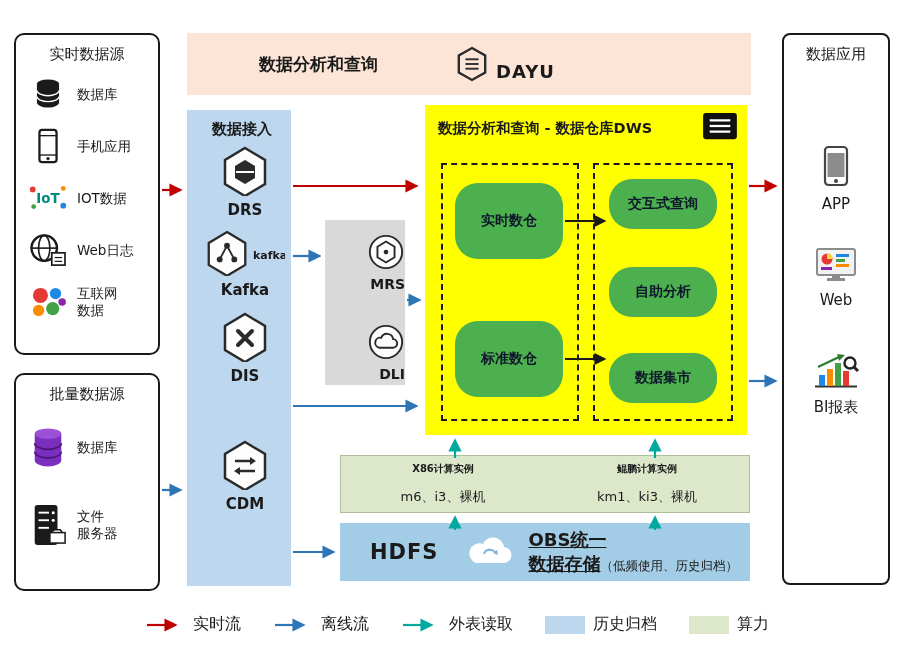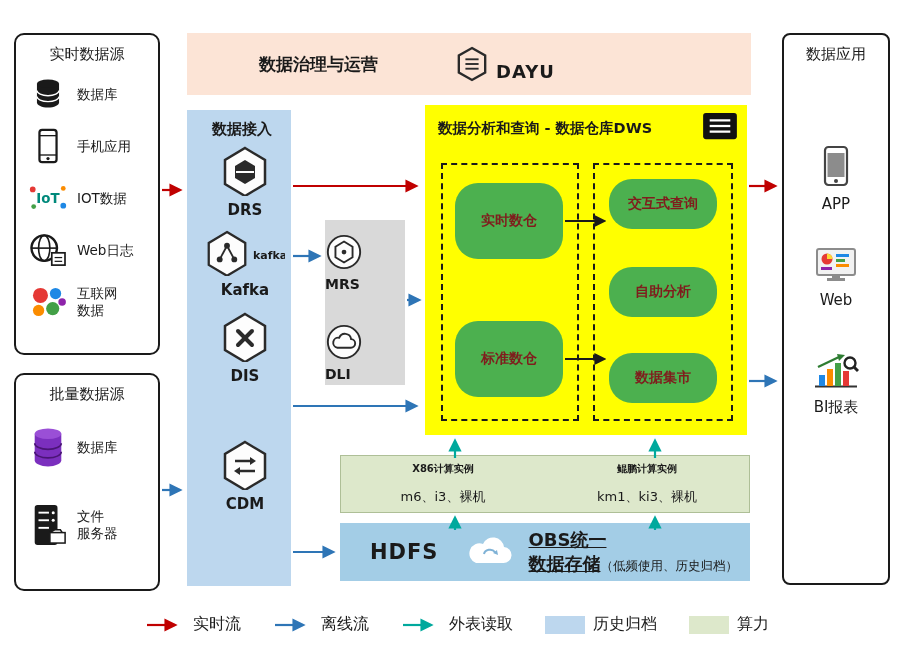--- a/index.html
+++ b/index.html
@@ -28,33 +28,33 @@
   
   .col-ingest { position:absolute; left:187px; top:110px; width:104px; height:476px; background:#bdd7ee;padding-left:6px; }
   .col-title { text-align:center; font-weight:bold; font-size:15px; padding-top:10px; }
   .ingest-item { position:absolute; width:100%; text-align:center; }
   .ingest-item .icon-row { display:flex; justify-content:center; align-items:center; gap:3px; }
   .ingest-label { font-weight:bold; font-size:15px; margin-top:1px; }
   #item-drs { top:36px; } #item-kafka { top:120px; } #item-dis { top:202px; } #item-cdm { top:330px; }
 
   
   .graybox { position:absolute; left:325px; top:220px; width:80px; height:165px; background:#d9d9d9; }
-  .gray-item { position:absolute; width:100%; text-align:left; }
+  .gray-item { position:absolute; width:100%; text-align:right; }
   #item-mrs { top:13px; } #item-dli { top:103px; }
   .gray-label { font-weight:bold; font-size:14px; margin-top:1px; }
 
   
   .dws { position:absolute; left:425px; top:105px; width:322px; height:330px; background:#ffff00; }
   .dws-title { position:absolute; left:13px; top:14px; font-weight:bold; font-size:14.5px; white-space:nowrap; }
   .dws-doc { position:absolute; right:8px; top:6px; }
   .dashed { position:absolute; border:2px dashed #1a1a1a; }
   #dashed-left  { left:16px; top:58px; width:138px; height:258px; }
   #dashed-right { left:168px; top:58px; width:140px; height:258px; }
   .greenbox { position:absolute; background:#4cb04f; display:flex; align-items:center; justify-content:center;
-              font-weight:bold; font-size:14px; color:#7f1d1d;border-radius:23px; }
+              font-weight:bold; font-size:14px; color:#0f172a;border-radius:23px; }
   #g-rt  { left:30px; top:78px;  width:108px; height:76px; }
   #g-std { left:30px; top:216px; width:108px; height:76px; }
   #g-iq  { left:184px; top:74px;  width:108px; height:50px; }
   #g-sa  { left:184px; top:162px; width:108px; height:50px; }
   #g-dm  { left:184px; top:248px; width:108px; height:50px; }
 
   
   .compute { position:absolute; left:340px; top:455px; width:410px; height:58px; background:#dde8cb;
              border:1px solid #aebf97; display:flex; }
   .compute-cell { flex:1; display:flex; flex-direction:column; align-items:center; justify-content:center; }
@@ -85,21 +85,21 @@
   
   .overlay { position:absolute; left:0; top:0; width:914px; height:651px; pointer-events:none; z-index:10; }
   svg text { font-family:inherit; }
 </style>
 </head>
 <body>
 
 <div class="canvas">
 
   <div class="banner">
-    <span class="banner-title">数据治理与运营</span>
+    <span class="banner-title">数据分析和查询</span>
     <span class="banner-logo">
       <svg width="32" height="36" viewBox="0 0 34 38">
         <polygon points="17,2 31,10 31,28 17,36 3,28 3,10" fill="none" stroke="#2a2a2a" stroke-width="2.5"></polygon>
         <line x1="10" y1="14" x2="24" y2="14" stroke="#2a2a2a" stroke-width="2"></line>
         <line x1="10" y1="19" x2="24" y2="19" stroke="#2a2a2a" stroke-width="2"></line>
         <line x1="10" y1="24" x2="24" y2="24" stroke="#2a2a2a" stroke-width="2"></line>
       </svg>
       <span class="dayu-text">DAYU</span>
     </span>
   </div>

